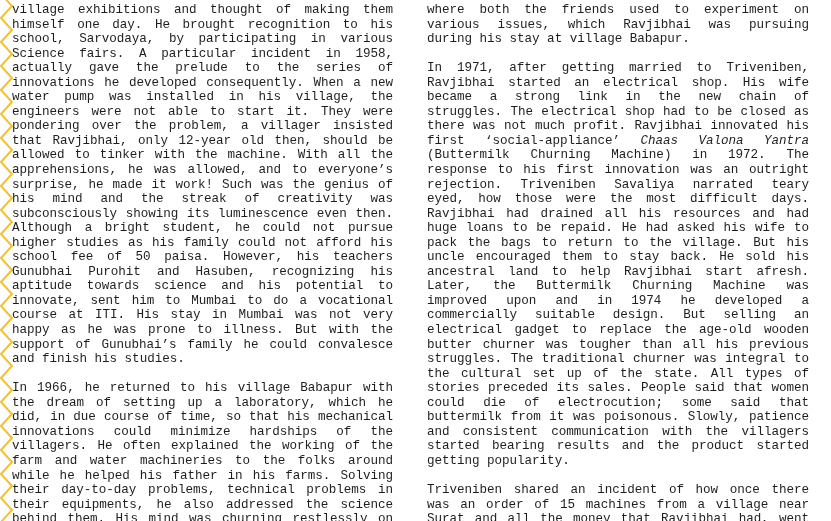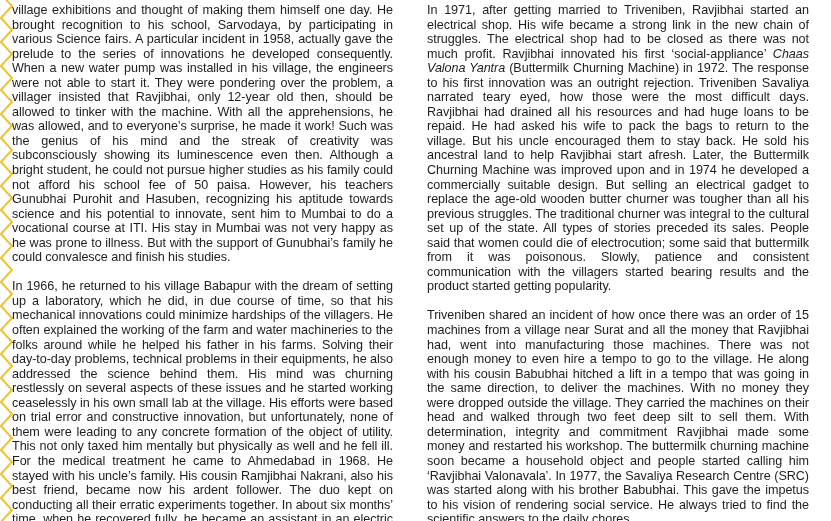--- a/index.html
+++ b/index.html
@@ -34,20 +34,21 @@
       left: 12px;
       width: 381px;
     }
     .col-right {
       left: 427px;
       width: 382px;
     }
     .para {
       margin: 0 0 14.55px 0;
       text-align: justify;
+      font-family: Liberation Mono, monospace;
     }
     .para:last-child {
       margin-bottom: 0;
     }
     .ital {
       font-style: italic;
     }
   </style>
 </head>
 <body>
@@ -55,15 +56,16 @@
 <svg class="zigzag" viewBox="0 0 16 521" preserveAspectRatio="none">
   <polyline id="zigzag-line" fill="none" stroke-width="2" stroke-linejoin="miter" points="1,-6 12,6 1,18 12,30 1,42 12,54 1,66 12,78 1,90 12,102 1,114 12,126 1,138 12,150 1,162 12,174 1,186 12,198 1,210 12,222 1,234 12,246 1,258 12,270 1,282 12,294 1,306 12,318 1,330 12,342 1,354 12,366 1,378 12,390 1,402 12,414 1,426 12,438 1,450 12,462 1,474 12,486 1,498 12,510 1,522" stroke="#F2C230"></polyline>
 </svg>
 
 <div class="column col-left">
   <p class="para">village exhibitions and thought of making them himself one day. He brought recognition to his school, Sarvodaya, by participating in various Science fairs. A particular incident in 1958, actually gave the prelude to the series of innovations he developed consequently. When a new water pump was installed in his village, the engineers were not able to start it. They were pondering over the problem, a villager insisted that Ravjibhai, only 12-year old then, should be allowed to tinker with the machine. With all the apprehensions, he was allowed, and to everyone’s surprise, he made it work! Such was the genius of his mind and the streak of creativity was subconsciously showing its luminescence even then. Although a bright student, he could not pursue higher studies as his family could not afford his school fee of 50 paisa. However, his teachers Gunubhai Purohit and Hasuben, recognizing his aptitude towards science and his potential to innovate, sent him to Mumbai to do a vocational course at ITI. His stay in Mumbai was not very happy as he was prone to illness. But with the support of Gunubhai’s family he could convalesce and finish his studies.</p>
   <p class="para">In 1966, he returned to his village Babapur with the dream of setting up a laboratory, which he did, in due course of time, so that his mechanical innovations could minimize hardships of the villagers. He often explained the working of the farm and water machineries to the folks around while he helped his father in his farms. Solving their day-to-day problems, technical problems in their equipments, he also addressed the science behind them. His mind was churning restlessly on several aspects of these issues and he started working ceaselessly in his own small lab at the village. His efforts were based on trial error and constructive innovation, but unfortunately, none of them were leading to any concrete formation of the object of utility. This not only taxed him mentally but physically as well and he fell ill. For the medical treatment he came to Ahmedabad in 1968. He stayed with his uncle’s family. His cousin Ramjibhai Nakrani, also his best friend, became now his ardent follower. The duo kept on conducting all their erratic experiments together.  In about six months’ time, when he recovered fully, he became an assistant in an electric supply store with a monthly salary of Rs. 60/-. Simultaneously, both the friends also started a small workshop of their own at Bapunagar near his home in Ahmedabad</p>
 </div>
 
 <div class="column col-right">
+  <p class="para">where both the friends used to experiment on various issues, which Ravjibhai was pursuing during his stay at village Babapur.</p>
   <p class="para"><span>In 1971, after getting married to Triveniben, Ravjibhai started an electrical shop. His wife became a strong link in the new chain of struggles. The electrical shop had to be closed as there was not much profit. Ravjibhai innovated his first ‘social-appliance’ </span><span class="ital">Chaas Valona Yantra</span><span> (Buttermilk Churning Machine) in 1972. The response to his first innovation was an outright rejection. Triveniben Savaliya narrated teary eyed, how those were the most difficult days. Ravjibhai had drained all his resources and had huge loans to be repaid. He had asked his wife to pack the bags to return to the village. But his uncle encouraged them to stay back. He sold his ancestral land to help Ravjibhai start afresh. Later, the Buttermilk Churning Machine was improved upon and in 1974 he developed a commercially suitable design. But selling an electrical gadget to replace the age-old wooden butter churner was tougher than all his previous struggles. The traditional churner was integral to the cultural set up of the state. All types of stories preceded its sales. People said that women could die of electrocution; some said that buttermilk from it was poisonous. Slowly, patience and consistent communication with the villagers started bearing results and the product started getting popularity.</span></p>
   <p class="para">Triveniben shared an incident of how once there was an order of 15 machines from a village near Surat and all the money that Ravjibhai had, went into manufacturing those machines. There was not enough money to even hire a tempo to go to the village. He along with his cousin Babubhai hitched a lift in a tempo that was going in the same direction, to deliver the machines. With no money they were dropped outside the village. They carried the machines on their head and walked through two feet deep silt to sell them. With determination, integrity and commitment Ravjibhai made some money and restarted his workshop. The buttermilk churning machine soon became a household object and people started calling him ‘Ravjibhai Valonavala’. In 1977, the Savaliya Research Centre (SRC) was started along with his brother Babubhai. This gave the impetus to his vision of rendering social service. He always tried to find the scientific answers to the daily chores</p>
 </div>
 
 </body></html>

